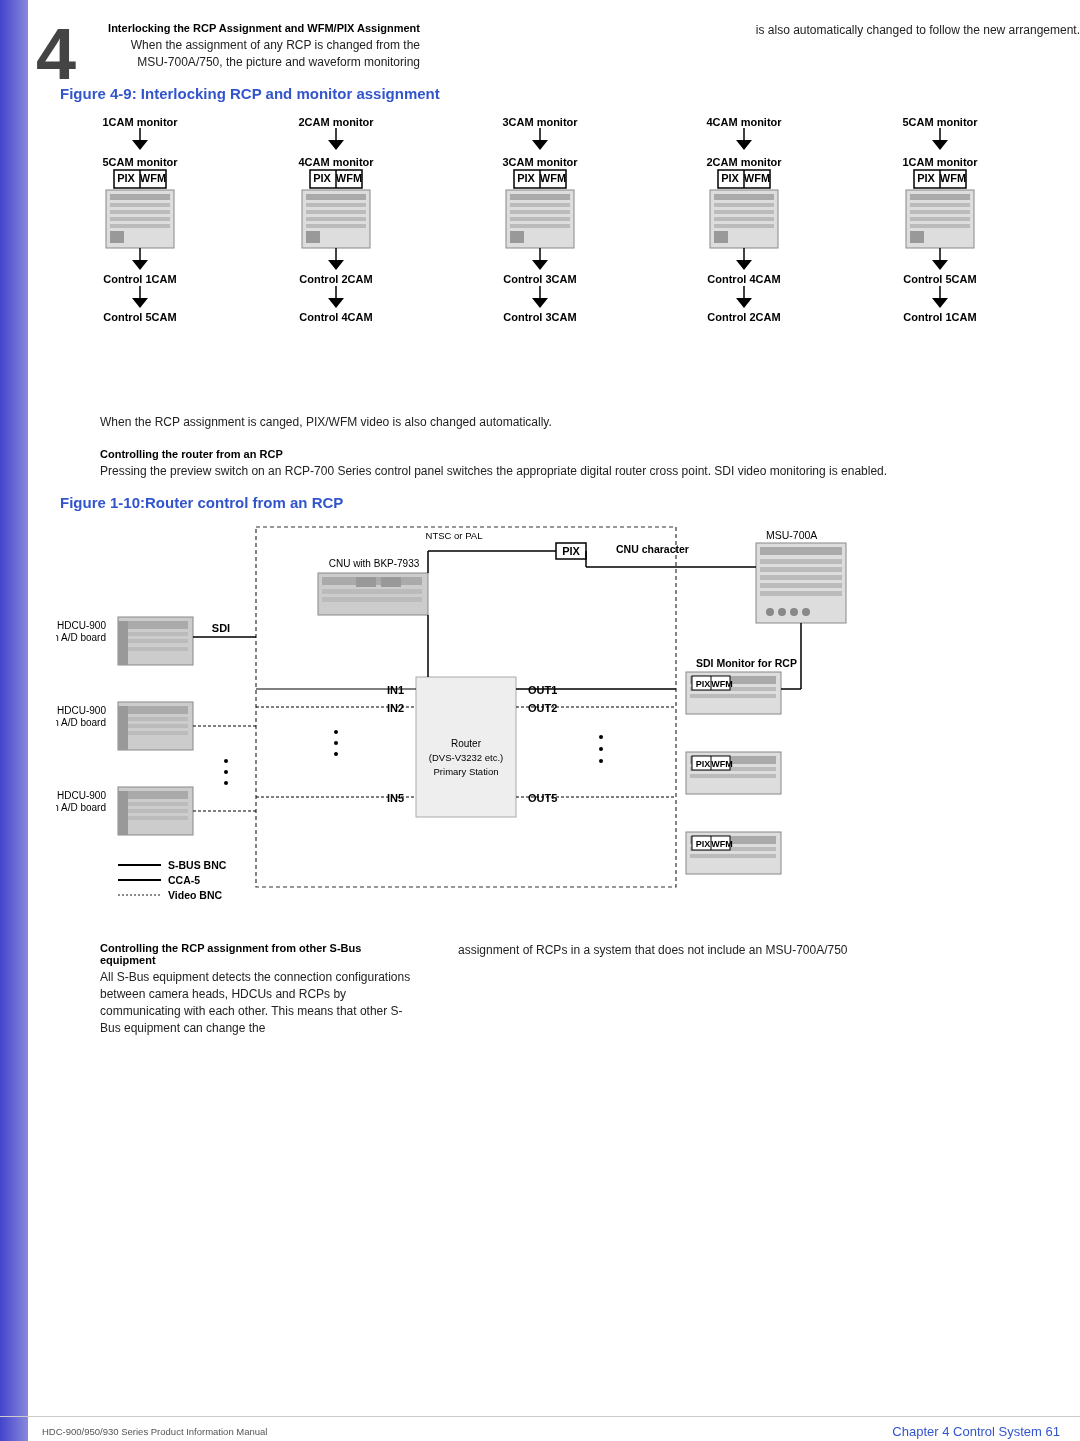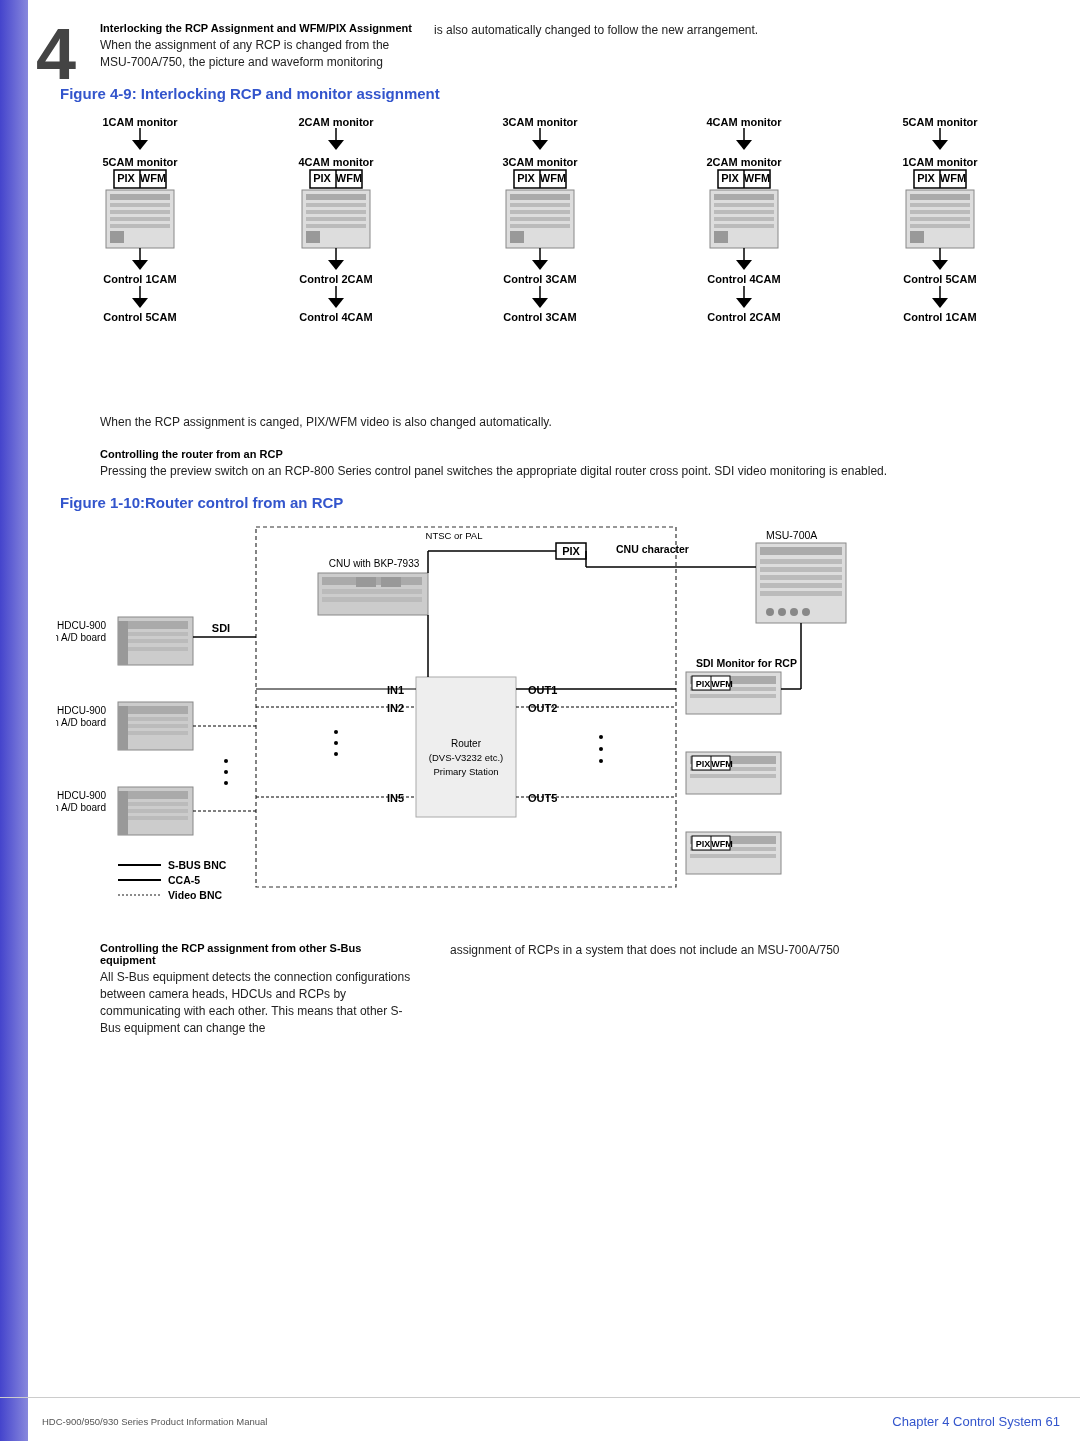--- a/index.html
+++ b/index.html
@@ -37,20 +37,21 @@
       font-weight: bold;
       color: #444;
       line-height: 1;
     }
     
     .top-section {
       margin-left: 60px;
       margin-top: 10px;
       display: flex;
       gap: 14px;
+      text-align: right;
     }
     .top-section .left-col {
       width: 320px;
     }
     .top-section .right-col {
       flex: 1;
     }
     .bold-heading {
       font-weight: bold;
       font-size: 11px;
@@ -67,41 +68,41 @@
       font-weight: bold;
       font-size: 15px;
       margin: 14px 0 6px 60px;
     }
     
     .footer {
       position: absolute;
       bottom: 0;
       left: 0;
       right: 0;
-      height: 44px;
+      height: 25px;
       display: flex;
       align-items: center;
       justify-content: space-between;
       padding: 4px 20px 0 42px;
       border-top: 1px solid #ccc;
     }
     .footer-left {
       font-size: 9.5px;
       color: #555;
     }
     .footer-right {
       font-size: 13px;
       color: #3355cc;
     }
     
     .bottom-text-section {
       margin-left: 60px;
       margin-top: 14px;
       display: flex;
-      gap: 30px;
+      gap: 38px;
     }
     .bottom-text-section .left-col {
       width: 320px;
     }
     .bottom-text-section .right-col {
       flex: 1;
     }
   </style>
 </head>
 <body>
@@ -243,21 +244,21 @@
       <text x="890" y="213" font-weight="bold" font-size="11" text-anchor="middle">Control 1CAM</text>
     </svg>
   </div>
 
   <div style="margin-left:100px; margin-top:4px;">
     <div class="body-text">When the RCP assignment is canged, PIX/WFM video is also changed automatically.</div>
   </div>
 
   <div style="margin-left:100px; margin-top:18px;">
     <div class="bold-heading">Controlling the router from an RCP</div>
-    <div class="body-text">Pressing the preview switch on an RCP-800 Series control panel switches the appropriate digital router cross point. SDI video monitoring is enabled.</div>
+    <div class="body-text">Pressing the preview switch on an RCP-700 Series control panel switches the appropriate digital router cross point. SDI video monitoring is enabled.</div>
   </div>
 
   <div class="figure-caption" style="margin-left:60px;">Figure 1-10:Router control from an RCP</div>
 
   <div style="margin-left:56px; margin-right:10px;">
     <svg width="1000" height="415" viewBox="0 0 1000 415">
 
       <rect x="200" y="10" width="420" height="360" fill="none" stroke="#333" stroke-dasharray="4,3" stroke-width="1.2"></rect>
 
       <text x="398" y="22" font-size="9.5" text-anchor="middle">NTSC or PAL</text>

